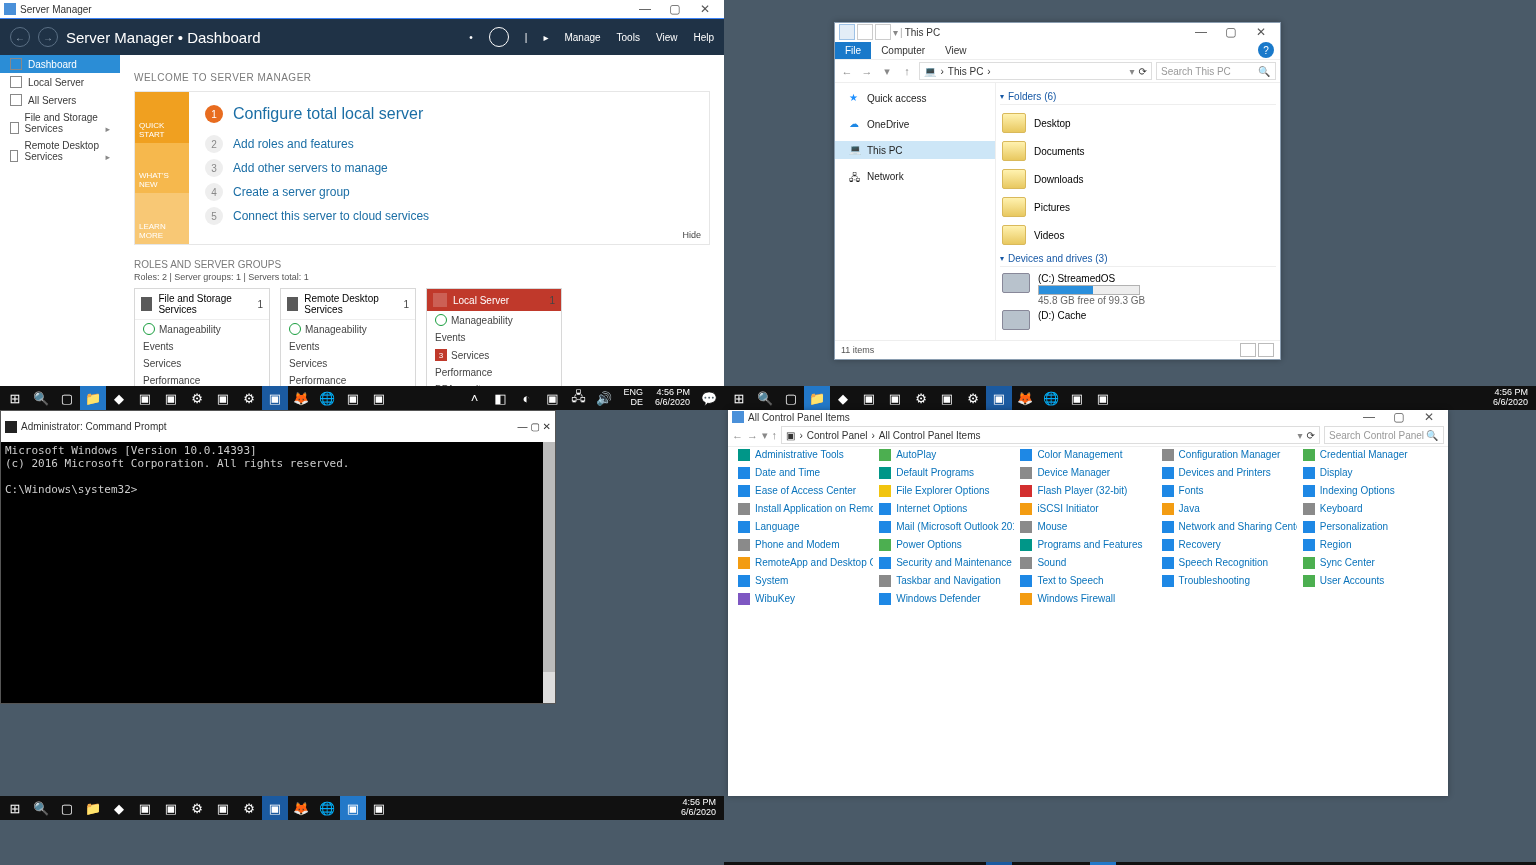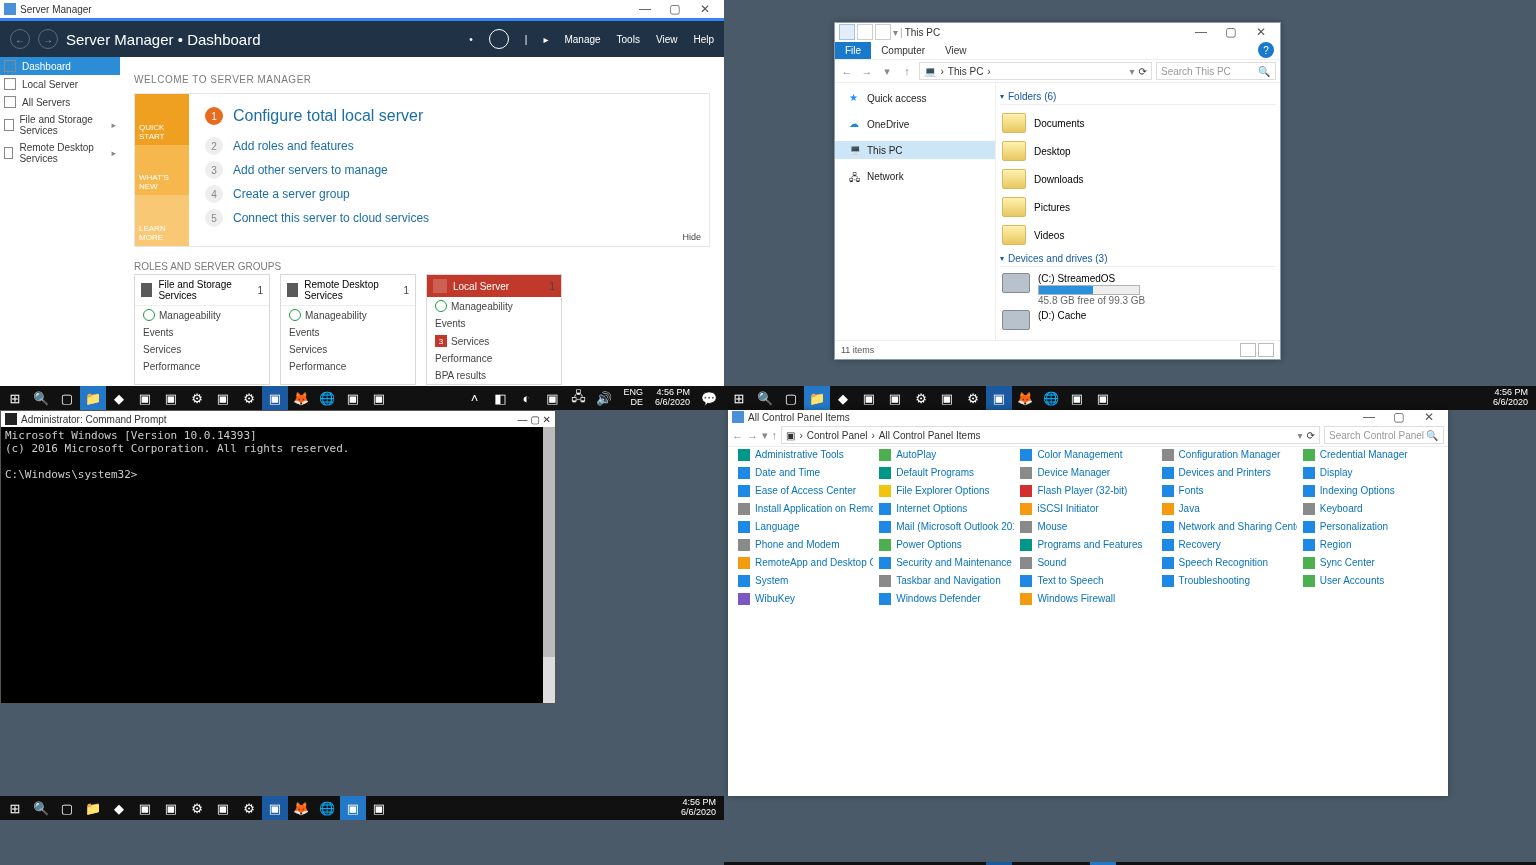--- a/index.html
+++ b/index.html
@@ -10,30 +10,30 @@
 .taskbar .tb-btn{width:26px;height:24px;display:flex;align-items:center;justify-content:center;color:#fff;font-size:13px}
 .taskbar .spacer{flex:1}
 .taskbar .clock{color:#fff;font-size:9px;text-align:right;line-height:1.1;padding:0 6px}
 .win{position:absolute;background:#fff;border:1px solid #8a9db0;box-shadow:0 0 6px rgba(0,0,0,.3);display:flex;flex-direction:column}
 .win .titlebar{height:18px;display:flex;align-items:center;padding:0 4px;font-size:10px;color:#333;gap:4px}
 .win .titlebar .title-icon{width:12px;height:12px}
 .win .win-controls{margin-left:auto;display:flex}
 .win .win-controls span{width:30px;text-align:center;font-size:12px;color:#555}
 
 .sm-window{left:0;top:0;width:724px;height:387px;border:none}
-.sm-title{background:#fff;border-bottom:3px solid #3b82f6}
+.sm-title{background:#fff;border-bottom:1px solid #3b82f6}
 .sm-header{height:36px;background:#1f3246;color:#fff;display:flex;align-items:center;padding:0 10px;gap:8px}
 .sm-header .arrow{width:18px;height:18px;border:1px solid #5a6f84;border-radius:50%;display:flex;align-items:center;justify-content:center;color:#9ab;font-size:10px}
 .sm-header .hdr-title{font-size:15px;font-weight:300}
 .sm-header .hdr-tools{margin-left:auto;display:flex;align-items:center;gap:16px;font-size:10px}
 .sm-header .hdr-tools .circ{width:18px;height:18px;border:1px solid #fff;border-radius:50%;display:inline-block}
 .sm-header .hdr-tools span{color:#fff}
 .sm-body{flex:1;display:flex;background:#fff;overflow:hidden}
 .sm-nav{width:120px;background:#fff;color:#3a3a3a;font-size:10px}
-.sm-nav .item{display:flex;align-items:center;gap:6px;padding:3px 4px}
+.sm-nav .item{display:flex;align-items:flex-end;gap:6px;padding:3px 10px}
 .sm-nav .item .ic{width:10px;height:10px;border:1px solid #888;display:inline-block}
 .sm-nav .item.sel{background:#2b8dd6;color:#fff}
 .sm-nav .item .chev{margin-left:auto;font-size:9px;color:#888}
 .sm-content{flex:1;padding:13px 14px;overflow:hidden}
 .sm-content h3{font-size:10px;color:#7a7a7a;margin:4px 0 8px;font-weight:normal;letter-spacing:.5px}
 .qs-box{border:1px solid #e6e6e6;display:flex;height:152px;margin-bottom:14px}
 .qs-left{width:54px;display:flex;flex-direction:column;font-size:8px;color:#fff}
 .qs-left div{flex:1;display:flex;align-items:flex-end;padding:4px}
 .qs-left .a{background:#f0a020}
 .qs-left .b{background:#f6b84d}
@@ -83,21 +83,21 @@
 .fld .fic{width:22px;height:18px;background:linear-gradient(#fff2b0,#e8c860);border:1px solid #d9b95b;border-radius:2px}
 .drv{display:flex;gap:8px;padding:2px}
 .drv .dic{width:26px;height:18px;background:#b8c2cc;border:1px solid #889;border-radius:2px}
 .drv .dinfo .bar{width:100px;height:8px;border:1px solid #b2b2b2;margin-top:1px;background:#eee;position:relative}
 .drv .dinfo .bar .fill{position:absolute;left:0;top:0;bottom:0;background:#2a8fdc}
 .fe-status{height:18px;border-top:1px solid #eee;font-size:9px;color:#555;display:flex;align-items:center;padding:0 6px}
 .fe-status .views{margin-left:auto;display:flex;gap:2px}
 .fe-status .views span{width:14px;height:12px;border:1px solid #bbb}
 
 .cmd-window{left:108px;top:436px;width:554px;height:292px;border:1px solid #555;display:flex;flex-direction:column}
-.cmd-title{height:16px;background:#fff;display:flex;align-items:center;font-size:10px;padding:0 4px;color:#333;gap:4px}
+.cmd-title{height:31px;background:#fff;display:flex;align-items:center;font-size:10px;padding:0 4px;color:#333;gap:4px}
 .cmd-title .ic{width:12px;height:12px;background:#222}
 .cmd-body{flex:1;background:#000;color:#ccc;font-family:Consolas,monospace;font-size:11px;padding:2px 4px;position:relative;white-space:pre}
 .cmd-scroll{position:absolute;top:0;right:0;bottom:0;width:12px;background:#ddd}
 .cmd-scroll .thumb{position:absolute;left:0;right:0;top:0;height:230px;background:#bbb}
 
 .cp-window{left:727px;top:409px;width:722px;height:388px;border:none;background:#fff}
 .cp-title{height:14px;font-size:10px;color:#333;display:flex;align-items:center;padding:0 4px;gap:4px;background:#fff}
 .cp-title .win-controls span{color:#555}
 .cp-addr{height:22px;border-bottom:1px solid #eee;display:flex;align-items:center;padding:0 4px;gap:4px}
 .cp-addr .crumb{flex:1;border:1px solid #ddd;height:16px;display:flex;align-items:center;padding:0 4px;font-size:10px;gap:4px;color:#333}
@@ -196,20 +196,21 @@
                   <span>Create a server group</span>
                 </div>
             <div class="qs-step">
                   <span class="qs-num">5</span>
                   <span>Connect this server to cloud services</span>
                 </div>
             <span class="qs-hide">Hide</span>
           </div>
         </div>
         <div class="sm-groups-h">ROLES AND SERVER GROUPS</div>
+        <div class="sm-groups-sub">Roles: 2  |  Server groups: 1  |  Servers total: 1</div>
         <div class="cards">
           <div class="card">
             <div class="card-h">
                   <span class="cic"></span>
                   <span>File and Storage Services</span>
                   <span class="cnt">1</span>
                 </div>
             <ul>
               <li>
                     <span class="ok"></span>
@@ -368,25 +369,25 @@
               <span>Network</span>
             </div>
       </div>
       <div class="fe-main">
         <div class="sect-h">
               <span class="chev">▾</span>
               <span>Folders (6)</span>
             </div>
         <div class="fld">
               <span class="fic"></span>
-              <span>Documents</span>
+              <span>Desktop</span>
             </div>
         <div class="fld">
               <span class="fic"></span>
-              <span>Desktop</span>
+              <span>Documents</span>
             </div>
         <div class="fld">
               <span class="fic"></span>
               <span>Downloads</span>
             </div>
         <div class="fld">
               <span class="fic"></span>
               <span>Pictures</span>
             </div>
         <div class="fld">

